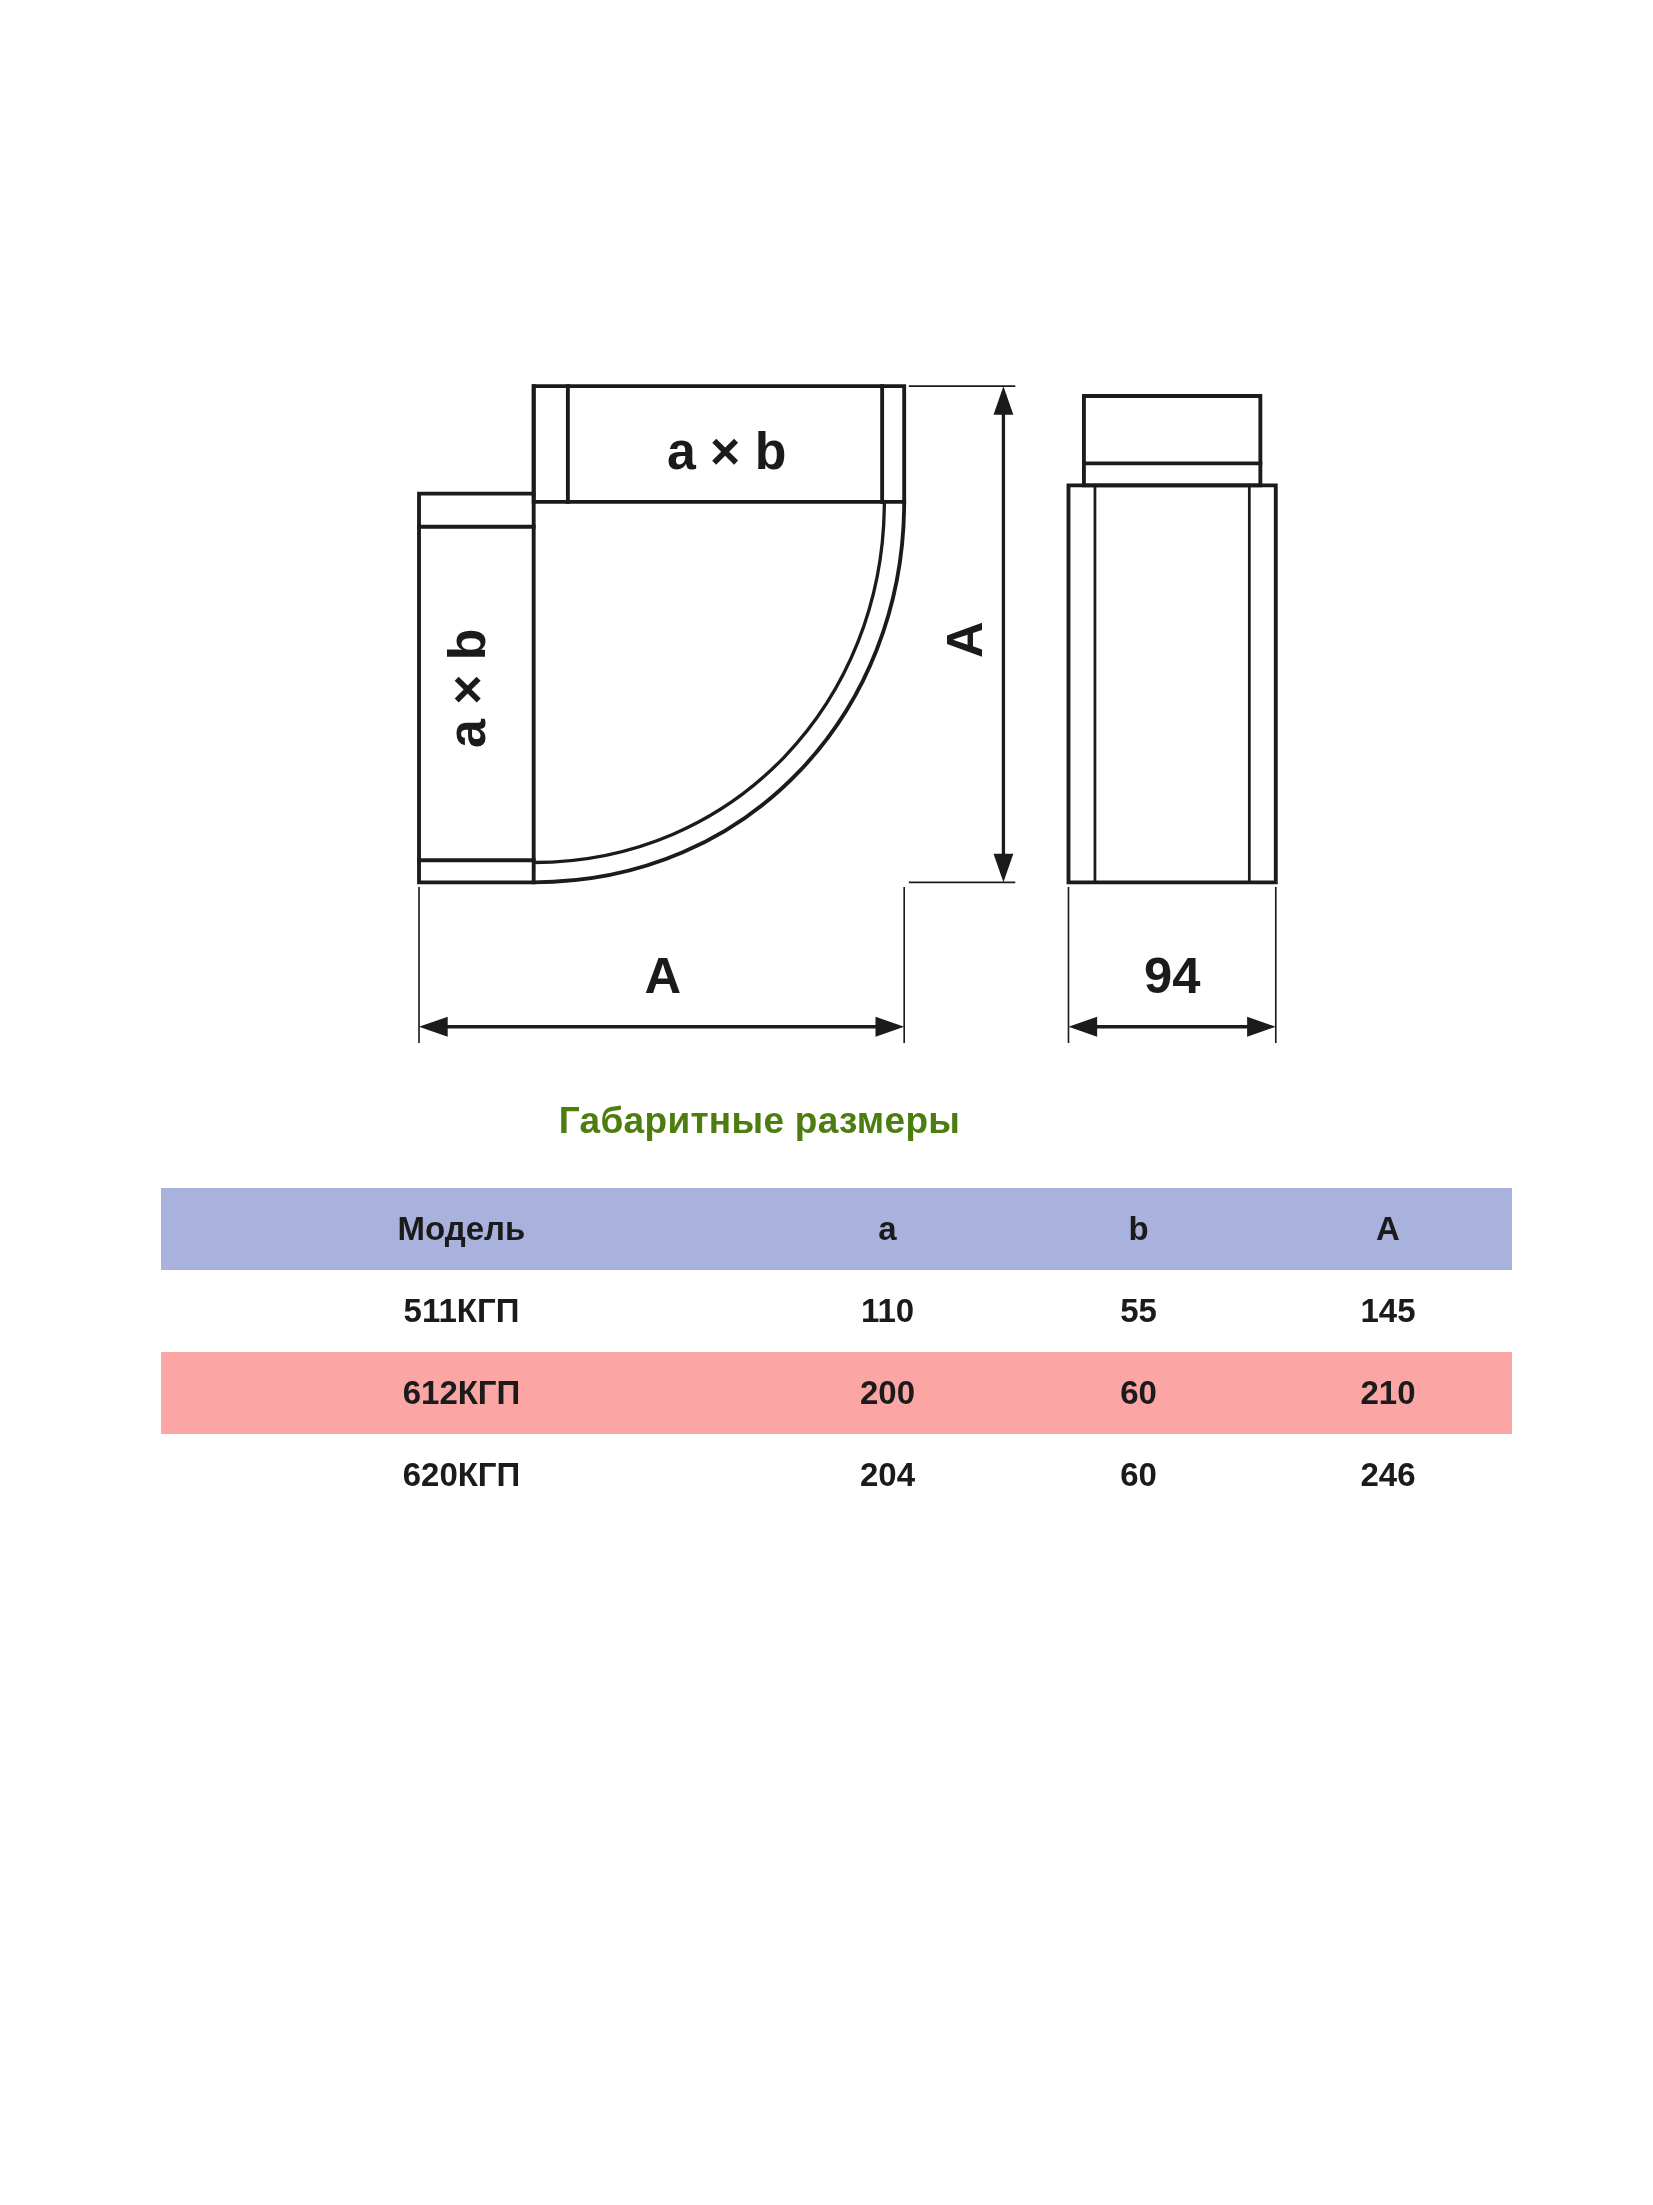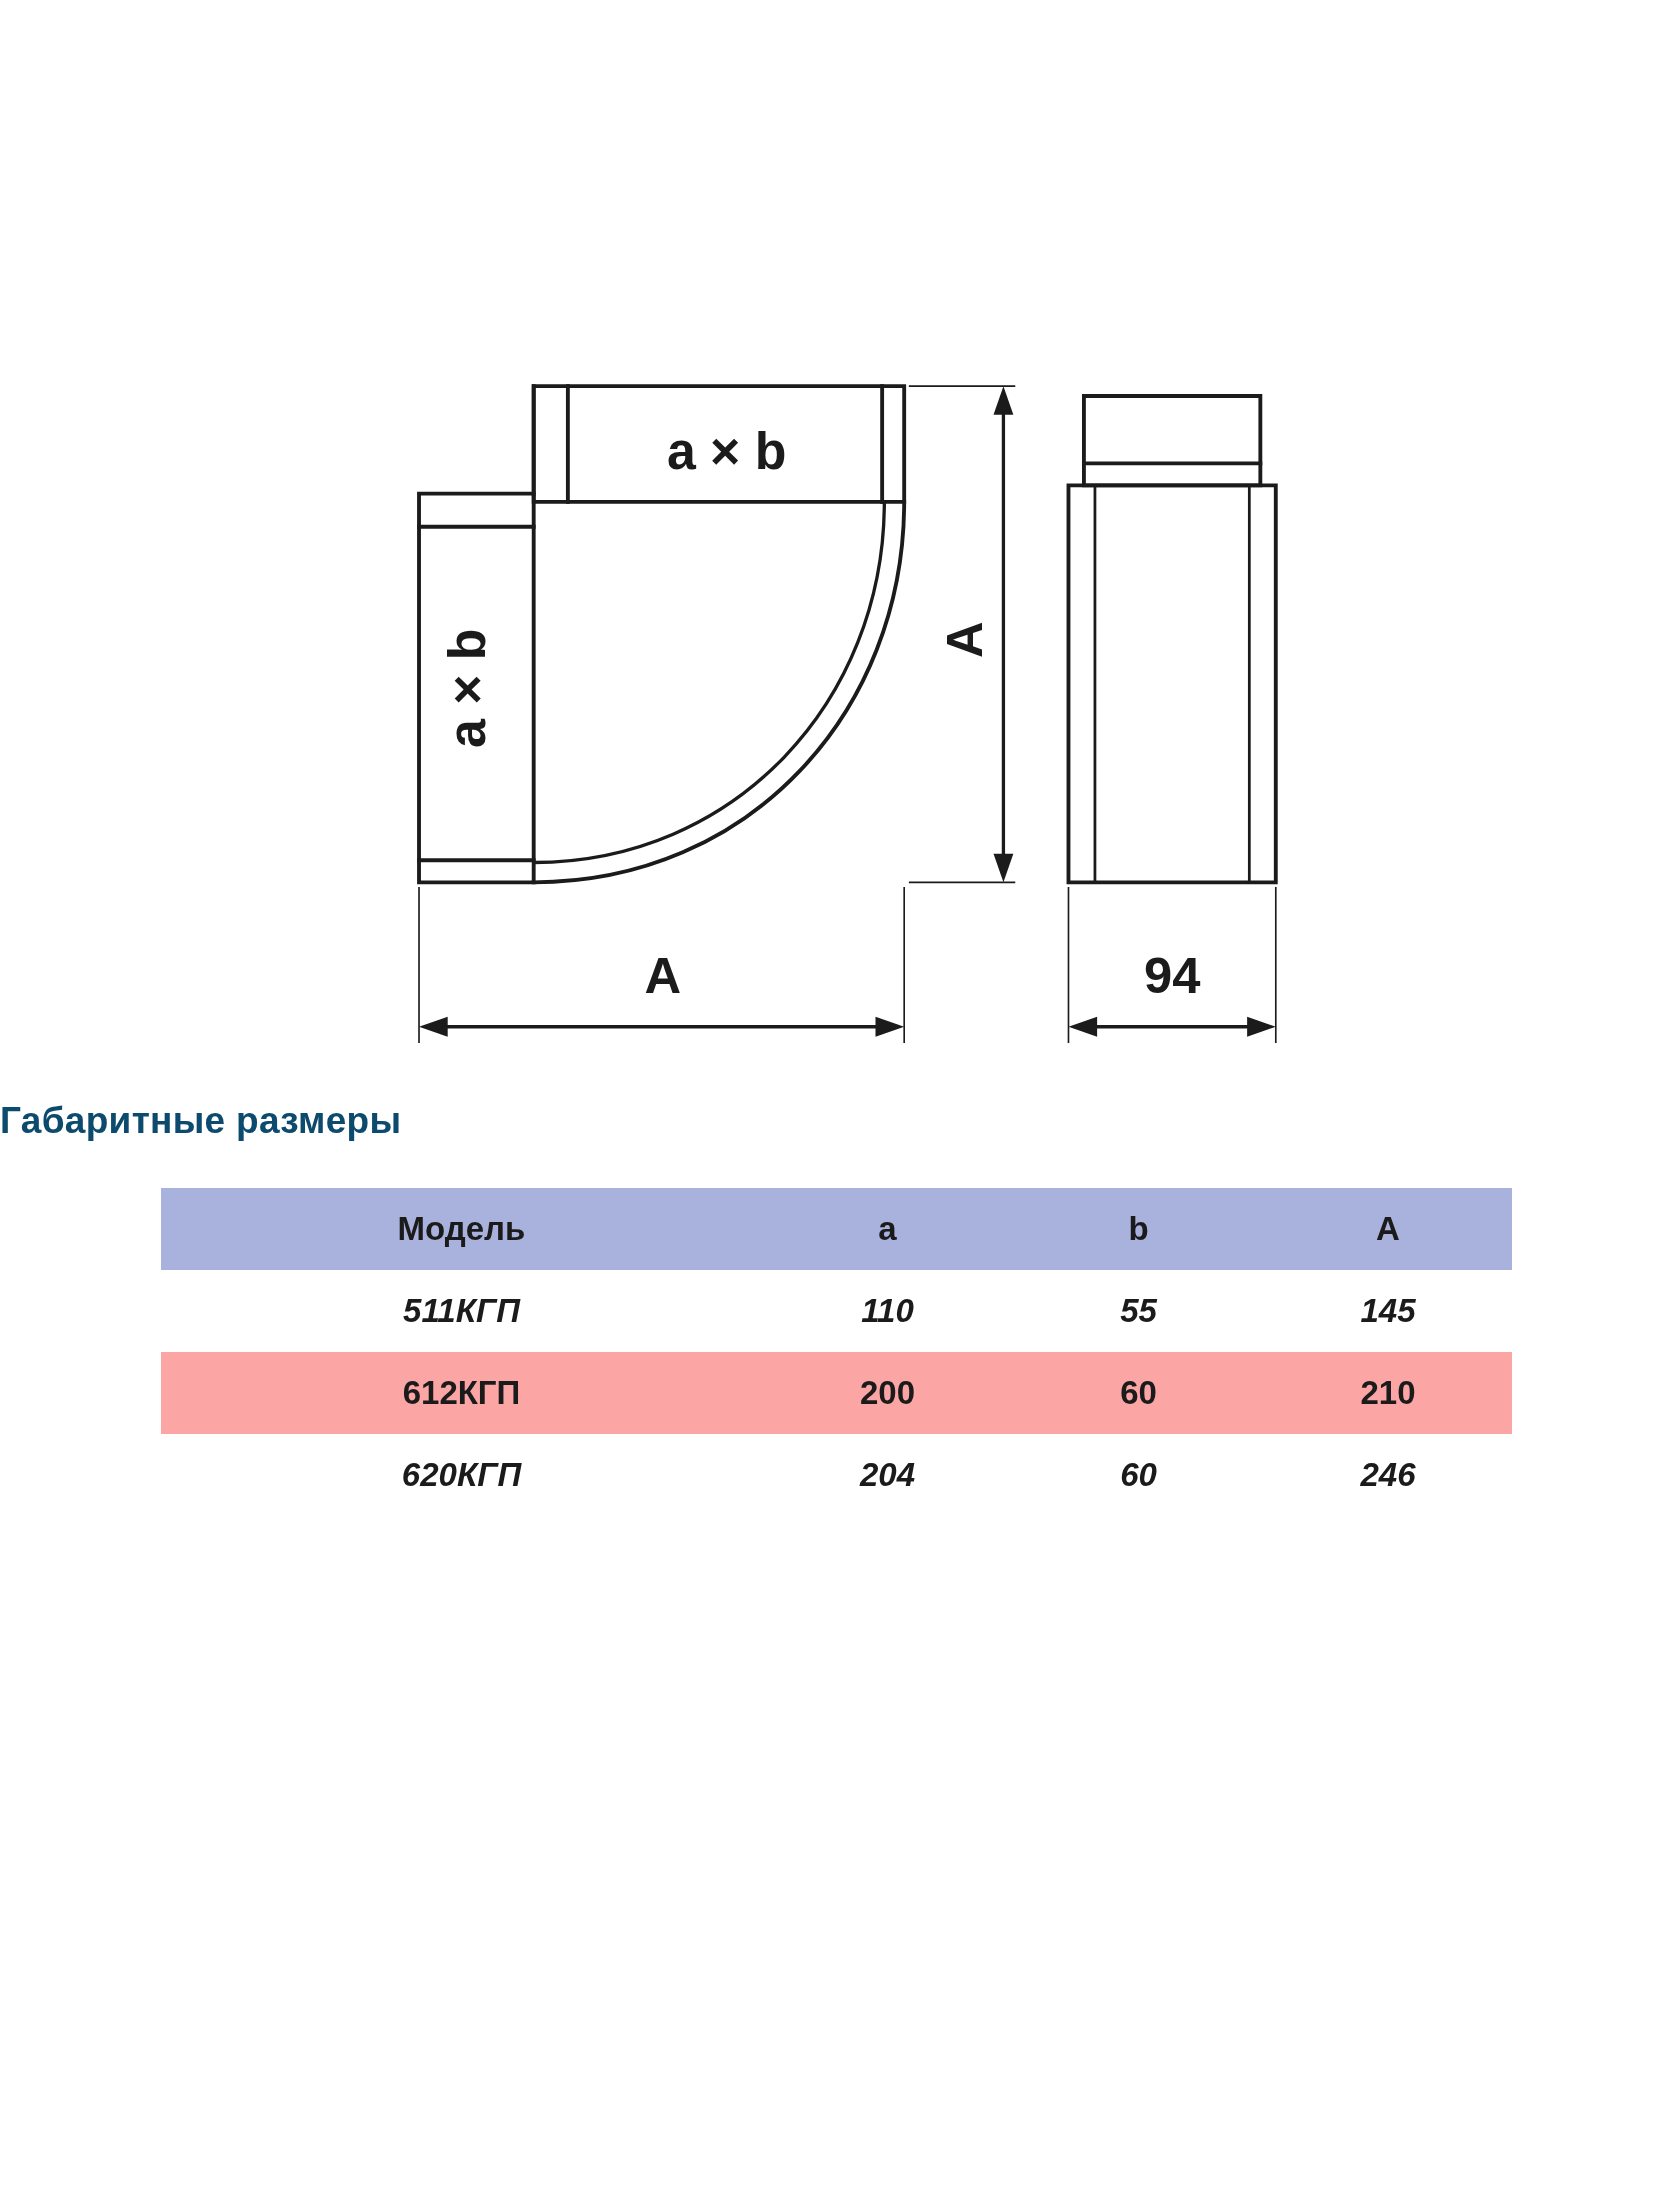--- a/index.html
+++ b/index.html
@@ -33,24 +33,25 @@
   .drawing svg {
     display: block;
   }
 
   
   .table-title {
     position: absolute;
     left: 0;
     top: 1100px;
     width: 1519px;
+    text-align: center;
     font-size: 37px;
     font-weight: bold;
     letter-spacing: 0.3px;
-    color: #0c4a6e;
+    color: #4d7c0f;
   }
 
   
   .dims-table {
     position: absolute;
     left: 161px;
     top: 1188px;
     width: 1351px;
     border-collapse: collapse;
     table-layout: fixed;
@@ -70,21 +71,20 @@
     vertical-align: middle;
     padding: 0;
     border: none;
   }
   .dims-table thead tr {
     background: #a8b2dc;
     padding-left: 12px;
   }
   .dims-table tbody tr.row-odd {
     background: #ffffff;
-    font-style: italic;
   }
   .dims-table tbody tr.row-even {
     background: #fca5a5;
   }
   .dims-table th.model-col,
   .dims-table td.model-col {
     text-align: center;
   }
 </style>
 </head>

